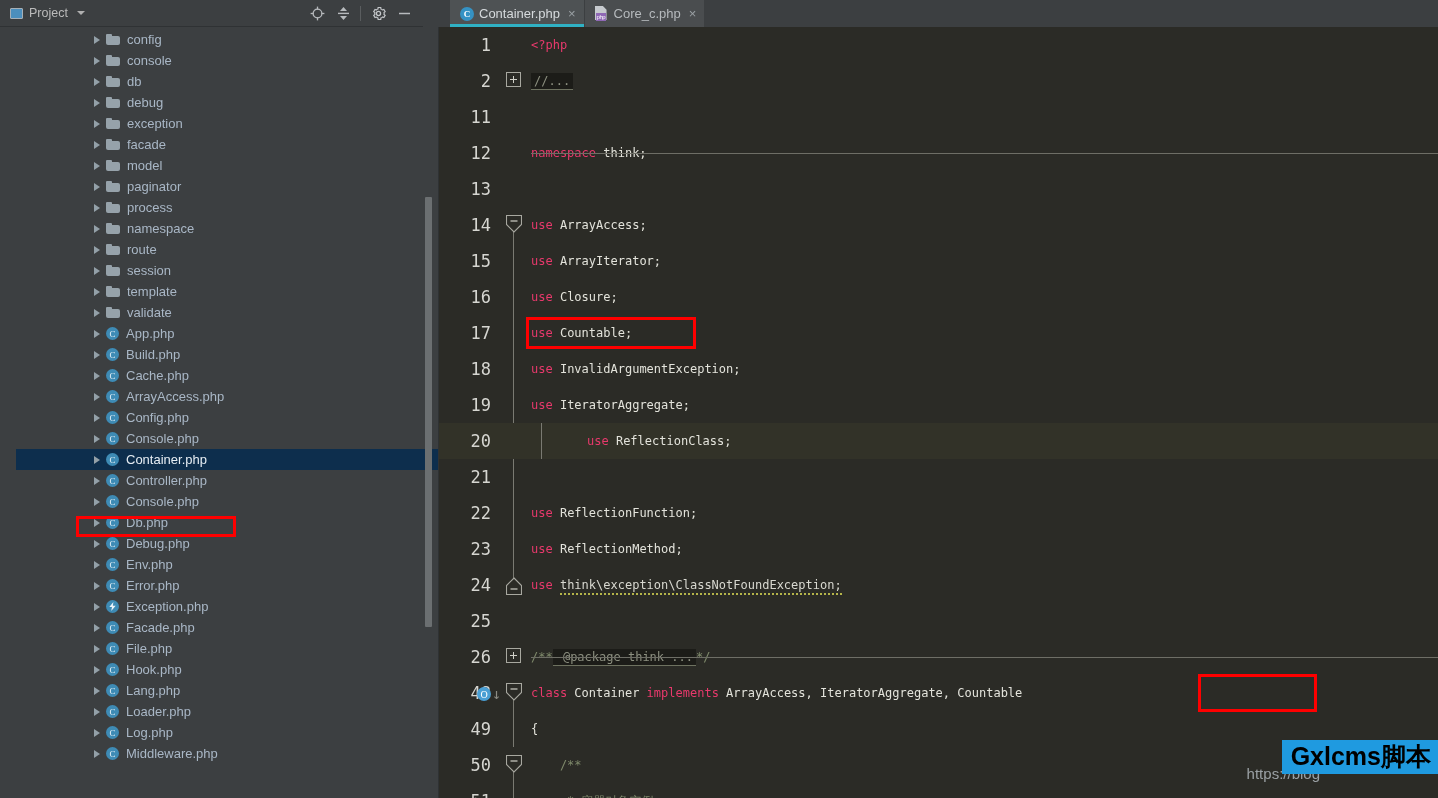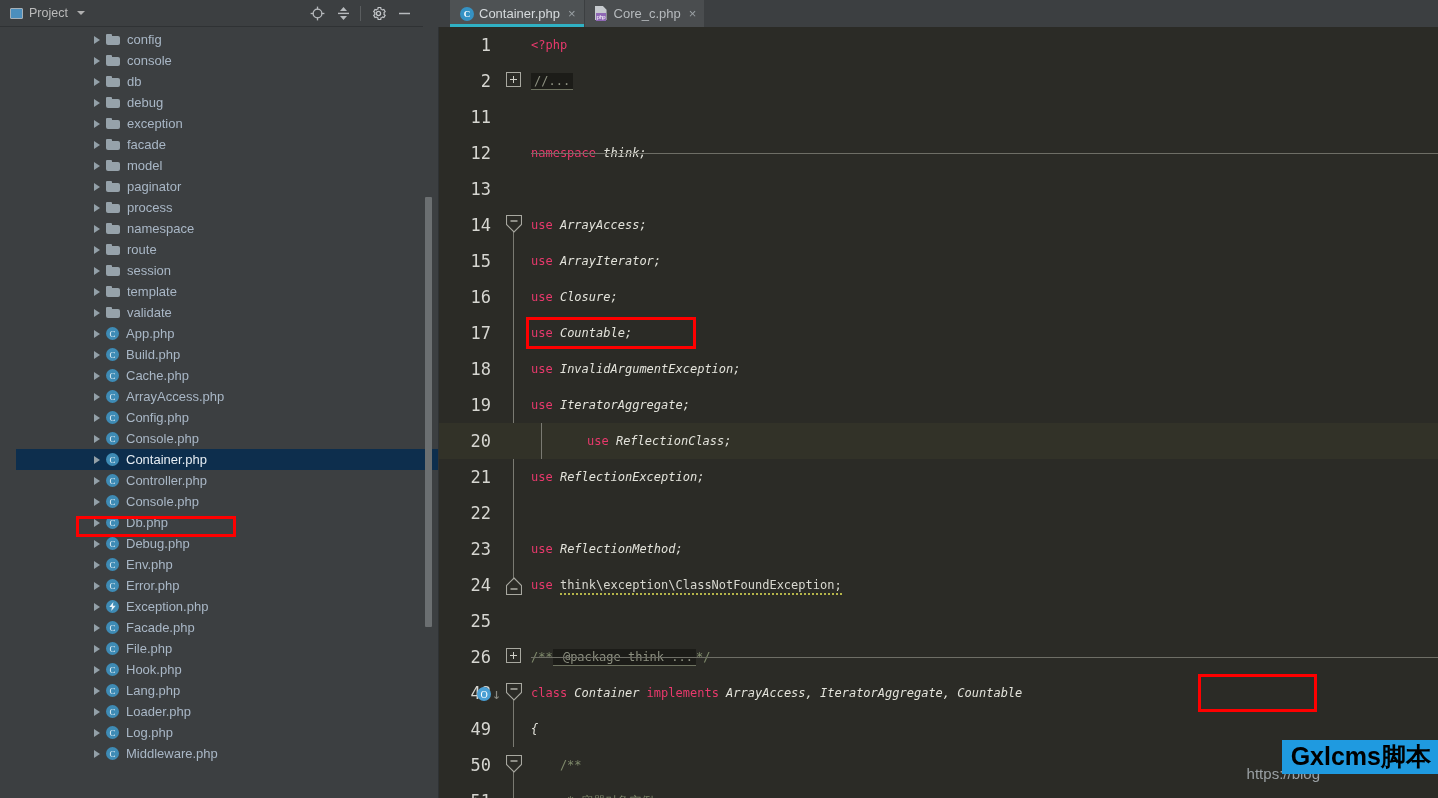--- a/index.html
+++ b/index.html
@@ -153,21 +153,21 @@
     font-family:"Liberation Serif",serif;
   }
   .impl-arrow{
     color:#8c8c84;font-size:15px;margin-left:1px;line-height:1;
   }
   .code{
     font-size:12px;letter-spacing:0px;white-space:pre;color:#d8d8d0;
     font-family:"DejaVu Sans Mono","Liberation Mono",monospace;
   }
   .kw{color:#e8396c;}
-  .plain{color:#e3e3db;font-style:italic;}
+  .plain{color:#e3e3db;}
   .cmt{color:#7f8a6b;}
   .folded{
     background:#1c1c18;color:#8d9080;padding:1px 3px;border-bottom:1px solid #6e7260;
   }
   .squig{border-bottom:2px dotted #b5b54a;padding-bottom:1px;text-align:center;}
   .sep-line{
     position:absolute;left:92px;right:0;height:1px;background:#6e6e66;
   }
 
   
@@ -551,27 +551,27 @@
             <div class="gmark">
               <span class="foldline"></span>
             </div>
             <div class="code"><span class="kw">use </span><span class="plain">ReflectionClass;</span></div>
           </div>
           <div class="cline">
             <div class="gutter">21</div>
             <div class="gmark">
               <span class="foldline"></span>
             </div>
-            <div class="code"><span class="kw">use </span><span class="plain">ReflectionException;</span></div>
           </div>
           <div class="cline">
             <div class="gutter">22</div>
             <div class="gmark">
               <span class="foldline"></span>
             </div>
+            <div class="code"><span class="kw">use </span><span class="plain">ReflectionFunction;</span></div>
           </div>
           <div class="cline">
             <div class="gutter">23</div>
             <div class="gmark">
               <span class="foldline"></span>
             </div>
             <div class="code"><span class="kw">use </span><span class="plain">ReflectionMethod;</span></div>
           </div>
           <div class="cline">
             <div class="gutter">24</div>

